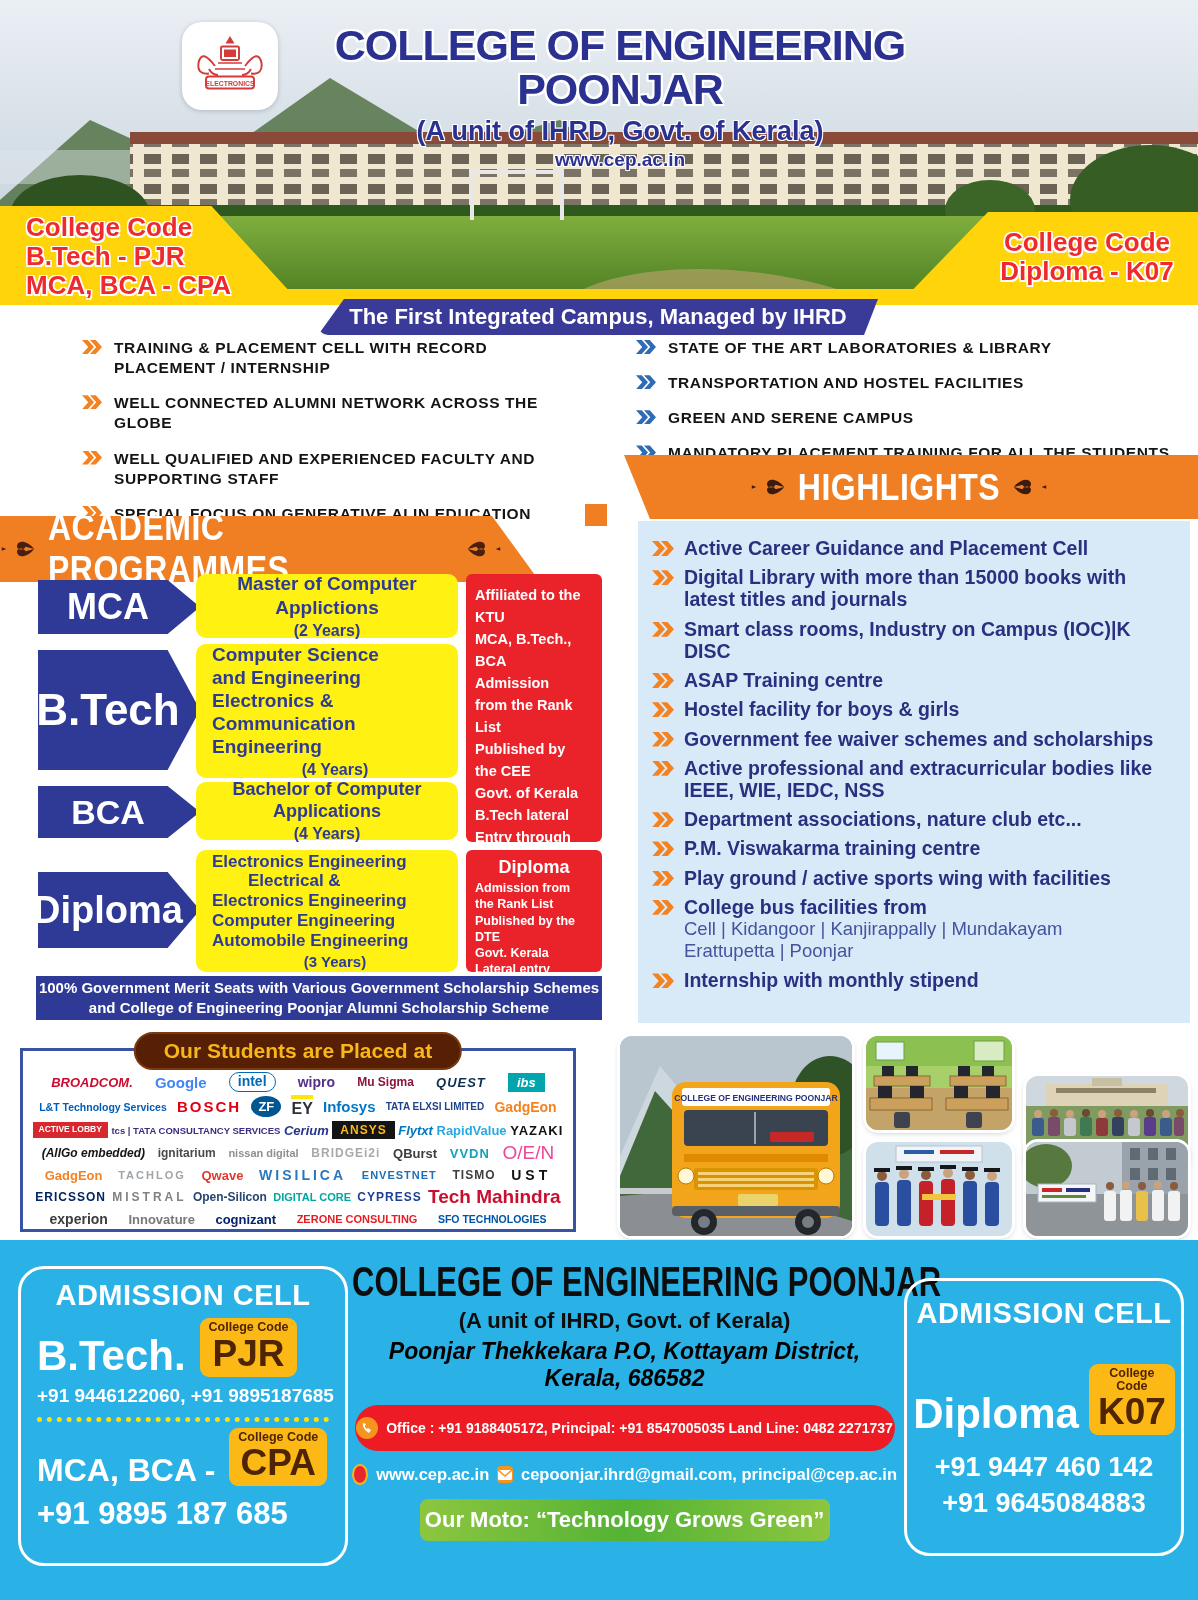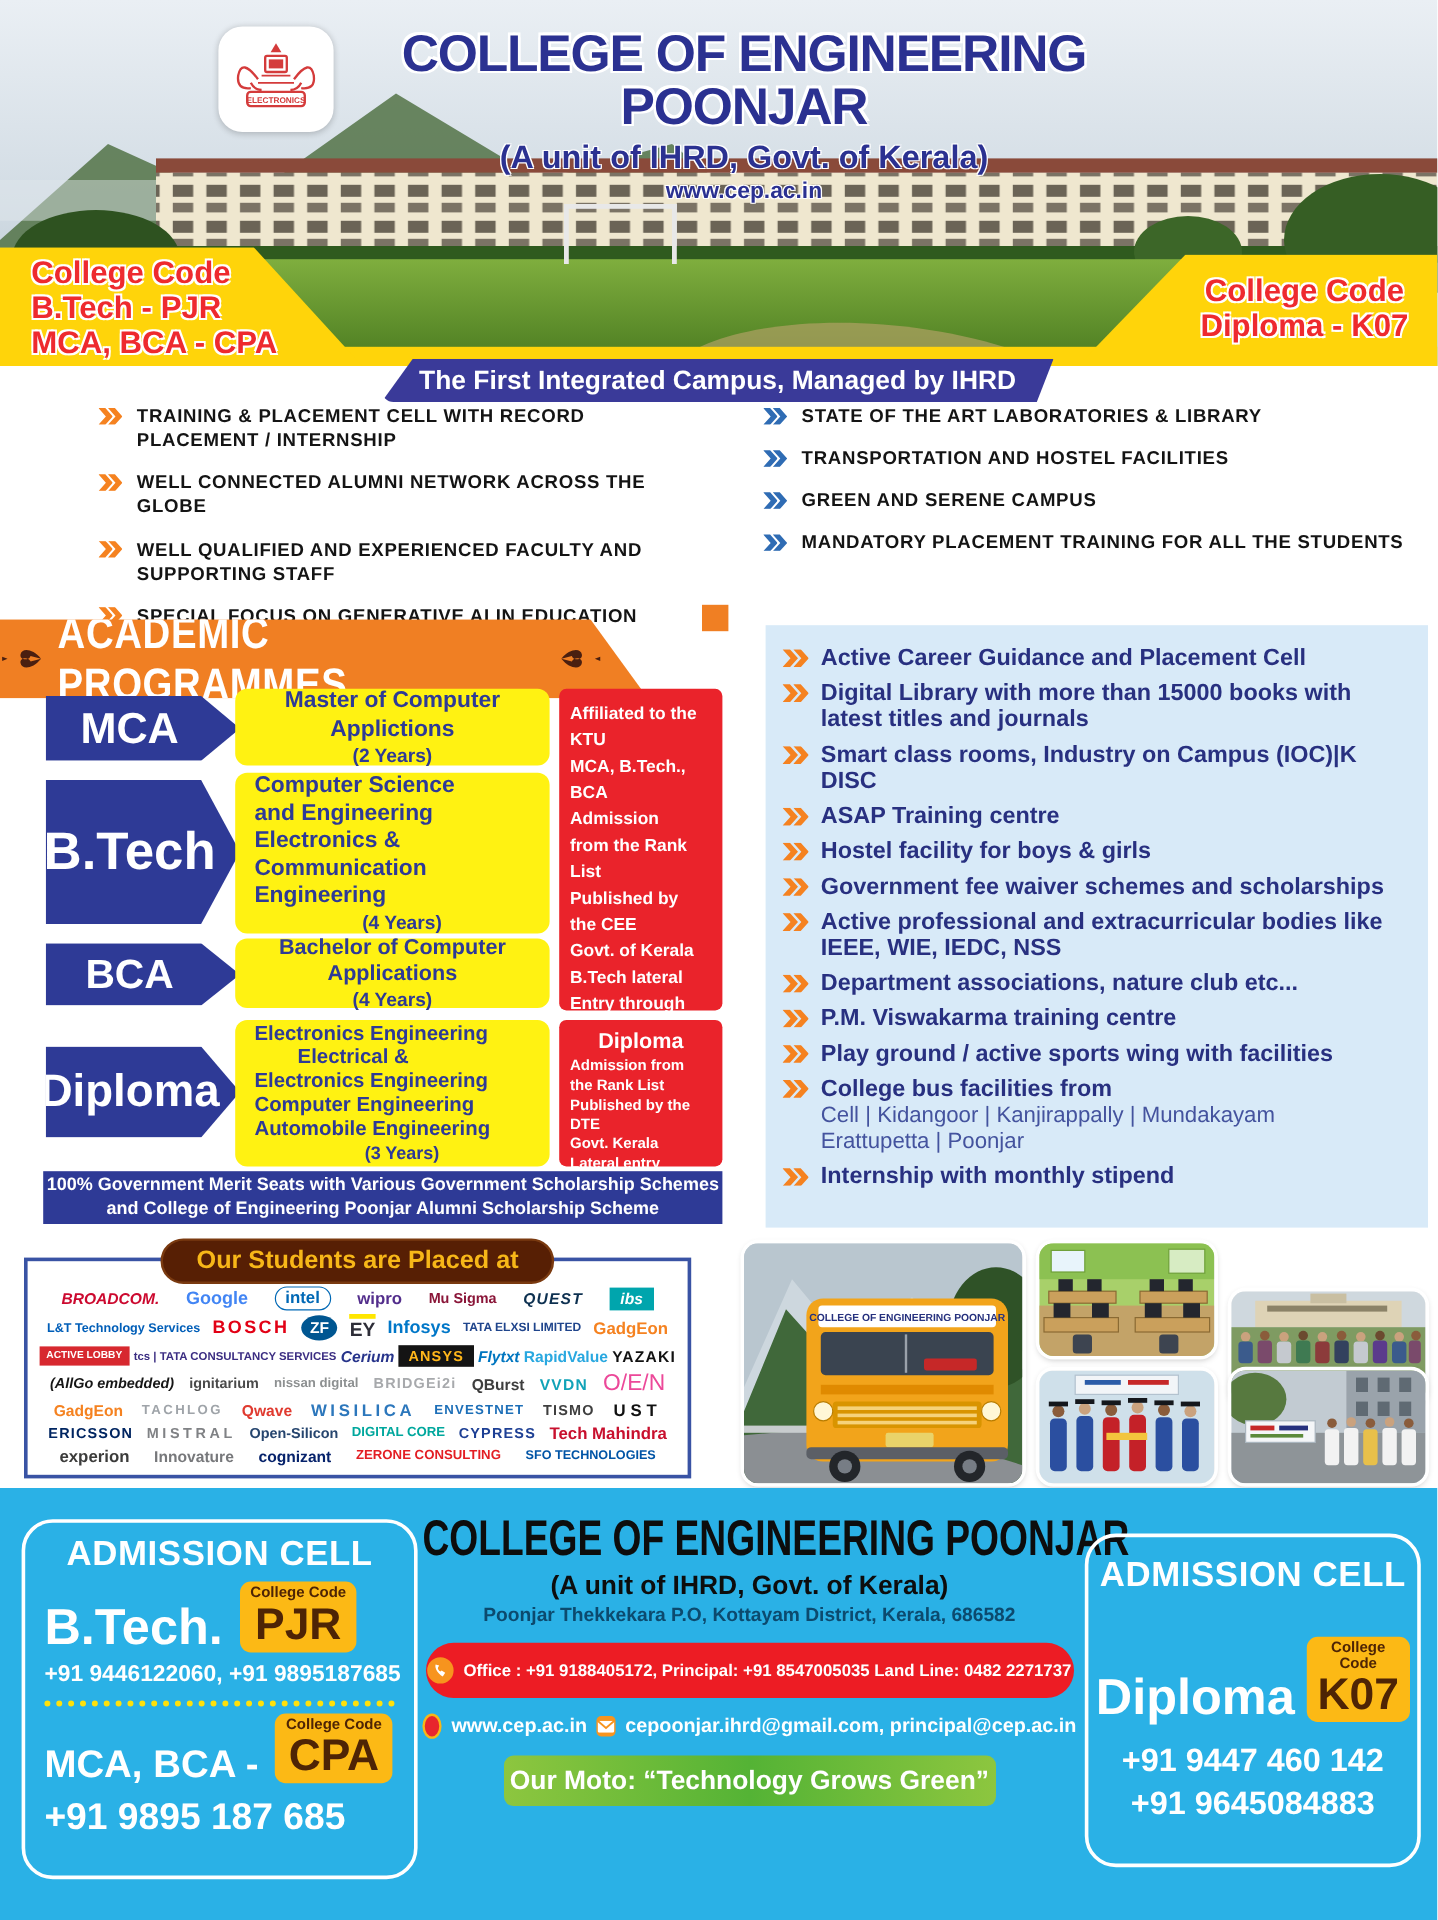--- a/index.html
+++ b/index.html
@@ -113,21 +113,21 @@
       flex-direction:column;align-items:center;line-height:1;}
   .badge .lbl{font-size:12.5px;font-weight:800;}
   .badge .code{font-size:37px;font-weight:800;margin-top:1px;}
   .phones{font-size:19px;font-weight:800;margin-top:8px;white-space:nowrap;}
   .phones.big{font-size:31px;margin-top:10px;}
   .dotted{border-top:5px dotted #ffe10a;margin:10px 0 4px;}
   .ftr-center{position:absolute;left:352px;top:18px;width:545px;text-align:center;}
   .ftr-title{font-size:31px;font-weight:800;color:#0d0d0d;letter-spacing:0;transform:scaleY(1.35);
       transform-origin:top;white-space:nowrap;}
   .ftr-sub{font-size:22px;font-weight:800;color:#0d0d0d;margin-top:14px;}
-  .ftr-addr{font-size:16px;font-weight:800;color:#0c4a6e;margin-top:4px;}
+  .ftr-addr{font-size:23px;font-weight:800;color:#000000;margin-top:4px;font-style:italic;}
   .contact-pill{margin:13px auto 0;width:540px;background:#ed1c24;border-radius:26px;height:46px;
       display:flex;align-items:center;justify-content:center;gap:8px;color:#fff;font-weight:800;
       font-size:14px;white-space:nowrap;box-sizing:border-box;}
   .icon-circle{width:22px;height:22px;border-radius:50%;background:#f7941e;display:inline-flex;
       align-items:center;justify-content:center;flex:0 0 auto;}
   .web-row{margin-top:13px;display:flex;align-items:center;justify-content:center;gap:8px;color:#fff;
       font-weight:800;font-size:16.5px;white-space:nowrap;}
   .globe{width:21px;height:21px;border-radius:50%;background:#e8262d;border:2px solid #f7b718;
       box-sizing:border-box;display:inline-block;}
   .mail{width:22px;height:17px;border-radius:4px;background:#f7941e;display:inline-flex;
@@ -286,20 +286,29 @@
     <svg class="flourish" width="36" height="26" viewBox="0 0 40 26">
       <path d="M38 13 C30 3 20 3 19 9 C18 14 26 15 28 11 C30 7 24 6 23 9 M38 13 C30 23 20 23 19 17 C18 12 26 11 28 15 C30 19 24 20 23 17 M2 11 l5 2 -5 2 Z" fill="#4a1f10"></path>
     </svg>
     <span class="banner-title">ACADEMIC PROGRAMMES</span>
     <svg class="flourish flip" width="36" height="26" viewBox="0 0 40 26">
       <path d="M38 13 C30 3 20 3 19 9 C18 14 26 15 28 11 C30 7 24 6 23 9 M38 13 C30 23 20 23 19 17 C18 12 26 11 28 15 C30 19 24 20 23 17 M2 11 l5 2 -5 2 Z" fill="#4a1f10"></path>
     </svg>
   </div>
   <div class="acad-square"></div>
 
+  <div class="hl-banner">
+    <svg class="flourish" width="36" height="26" viewBox="0 0 40 26">
+      <path d="M38 13 C30 3 20 3 19 9 C18 14 26 15 28 11 C30 7 24 6 23 9 M38 13 C30 23 20 23 19 17 C18 12 26 11 28 15 C30 19 24 20 23 17 M2 11 l5 2 -5 2 Z" fill="#3a1b0e"></path>
+    </svg>
+    <span class="banner-title">HIGHLIGHTS</span>
+    <svg class="flourish flip" width="36" height="26" viewBox="0 0 40 26">
+      <path d="M38 13 C30 3 20 3 19 9 C18 14 26 15 28 11 C30 7 24 6 23 9 M38 13 C30 23 20 23 19 17 C18 12 26 11 28 15 C30 19 24 20 23 17 M2 11 l5 2 -5 2 Z" fill="#3a1b0e"></path>
+    </svg>
+  </div>
 
   <div class="hl-panel">
 
       <div class="hl-item">
         <span class="chevs">
           <span class="chev"></span>
           <span class="chev"></span>
         </span>
         <span>
           <span class="hl-text">Active Career Guidance and Placement Cell</span>
@@ -557,21 +566,21 @@
         <span style="color:#3f3f3f;font-weight:800;font-size:12px;letter-spacing:1px">TISMO</span>
         <span style="color:#111111;font-weight:800;font-size:14px;letter-spacing:4px">UST</span>
       </div>
     <div class="logo-row">
 
     <span style="color:#002561;font-weight:800;font-size:12px;letter-spacing:1px">ERICSSON</span>
         <span style="color:#808285;font-weight:700;font-size:12px;letter-spacing:3px">MISTRAL</span>
         <span style="color:#26456e;font-weight:700;font-size:12px">Open-Silicon</span>
         <span style="color:#00a79d;font-weight:800;font-size:11px">DIGITAL CORE</span>
         <span style="color:#1d3f94;font-weight:800;font-size:12px;letter-spacing:1px">CYPRESS</span>
-        <span style="color:#c8102e;font-weight:800;font-size:14px">Tech Mahindra</span>
+        <span style="color:#c8102e;font-weight:800;font-size:19px">Tech Mahindra</span>
       </div>
     <div class="logo-row">
 
     <span style="color:#3c3c3b;font-weight:800;font-size:14px">experion</span>
         <span style="color:#77787b;font-weight:700;font-size:13px">Innovature</span>
         <span style="color:#06226b;font-weight:700;font-size:13px">cognizant</span>
         <span style="color:#e31e24;font-weight:800;font-size:11px">ZERONE CONSULTING</span>
         <span style="color:#0054a6;font-weight:800;font-size:10.5px">SFO TECHNOLOGIES</span>
       </div>
   </div>

